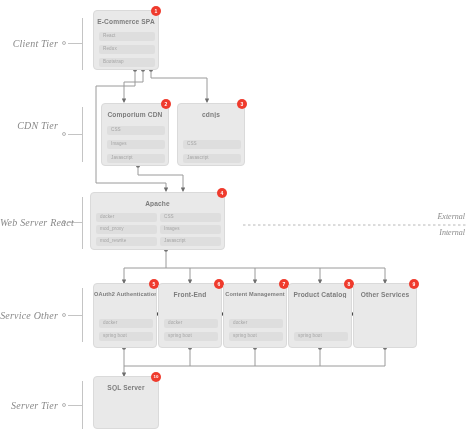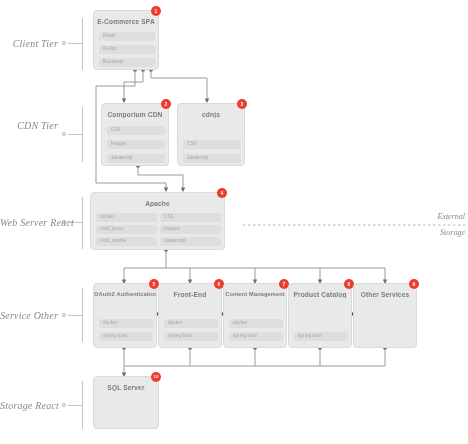--- a/index.html
+++ b/index.html
@@ -199,21 +199,21 @@
   <div class="tier-label" style="left:0px; top:217px; width:58px;">Web Server React</div>
 
   <div class="tier-bracket" style="left:82px; top:288px; height:54px;"></div>
   <div class="tier-stem" style="left:68px; top:315px; width:14px;"></div>
   <div class="tier-dot" style="left:62px; top:313px;"></div>
   <div class="tier-label" style="left:0px; top:310px; width:58px;">Service Other</div>
 
   <div class="tier-bracket" style="left:82px; top:381px; height:48px;"></div>
   <div class="tier-stem" style="left:68px; top:405px; width:14px;"></div>
   <div class="tier-dot" style="left:62px; top:403px;"></div>
-  <div class="tier-label" style="left:0px; top:400px; width:58px;">Storage React</div>
+  <div class="tier-label" style="left:0px; top:400px; width:58px;">Server Tier</div>
 
   <div class="node" style="left:93px; top:10px; width:66px; height:60px;">
     <div class="node-title">E-Commerce SPA</div>
     <div class="pill" style="left:5px; top:21px; width:56px;">
       <span class="pill-text">React</span>
     </div>
     <div class="pill" style="left:5px; top:34px; width:56px;">
       <span class="pill-text">Redux</span>
     </div>
     <div class="pill" style="left:5px; top:47px; width:56px;">
@@ -264,21 +264,21 @@
     <div class="pill" style="left:69px; top:32px; width:61px;">
       <span class="pill-text">Images</span>
     </div>
     <div class="pill" style="left:69px; top:44px; width:61px;">
       <span class="pill-text">Javascript</span>
     </div>
   </div>
   <div class="badge" style="left:217px; top:188px;">4</div>
 
   <div class="boundary-label" style="right:3px; top:212px;">External</div>
-  <div class="boundary-label" style="right:3px; top:228px;">Storage</div>
+  <div class="boundary-label" style="right:3px; top:228px;">Internal</div>
 
   <div class="node" style="left:93px; top:283px; width:64px; height:65px;">
     <div class="node-title" style="font-size:5.6px;">OAuth2 Authentication</div>
     <div class="pill" style="left:5px; top:35px; width:54px;">
       <span class="pill-text">docker</span>
     </div>
     <div class="pill" style="left:5px; top:48px; width:54px;">
       <span class="pill-text">spring boot</span>
     </div>
   </div>

